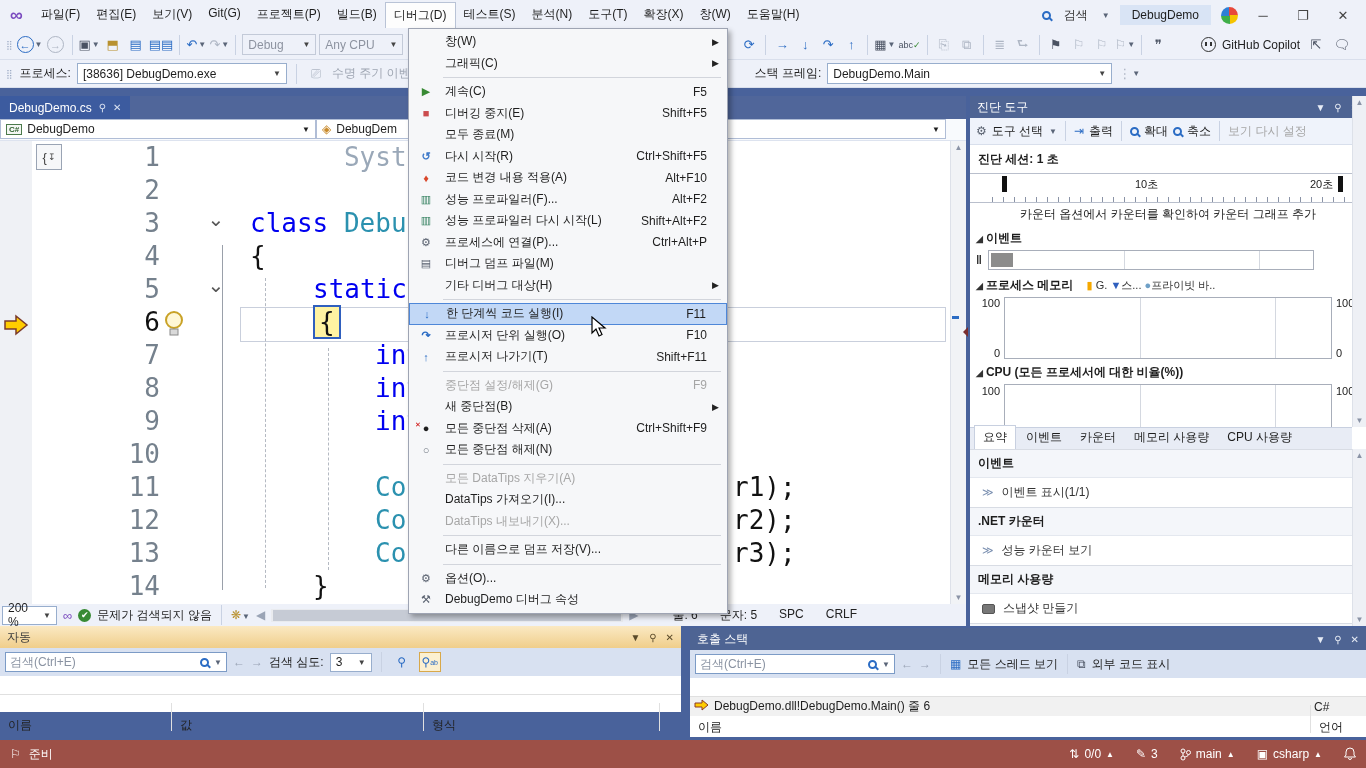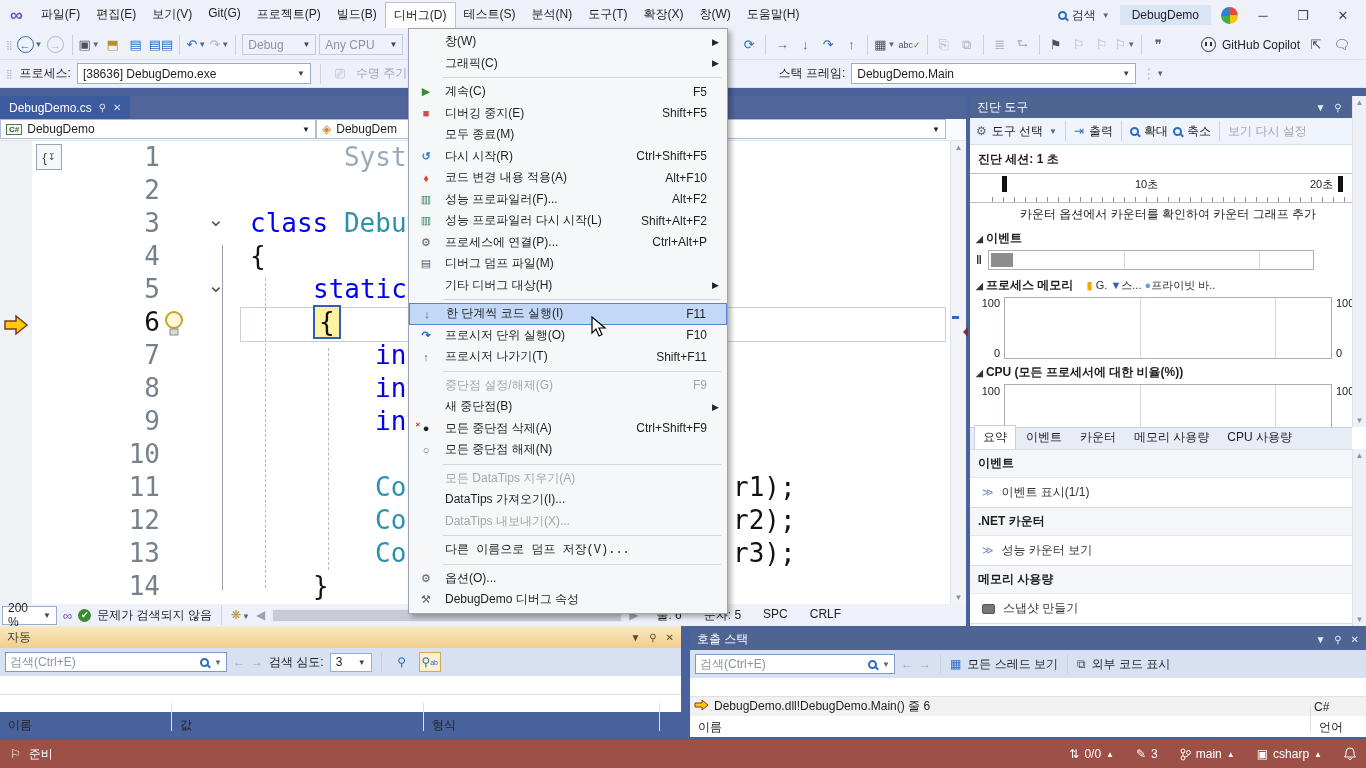--- a/index.html
+++ b/index.html
@@ -7,21 +7,21 @@
   body { font-family:"Liberation Sans", sans-serif; font-size:12px; color:#1e1e1e;
          background:#49629b; position:relative; }
   .abs { position:absolute; }
 
   
   #titlebar { left:0; top:0; width:1366px; height:30px; background:#eef1f9; display:flex; align-items:center; }
   #vslogo { font-size:18px; font-weight:bold; color:#7a4bbf; margin:0 10px 0 10px; }
   .menu-item { padding:4px 8px; cursor:default; }
   .menu-item.active { background:#fdfdfd; border:1px solid #b9c3d6; border-bottom:none; }
   #title-right { margin-left:auto; display:flex; align-items:center; gap:10px; padding-right:8px; }
-  .searchbox { display:flex; align-items:center; gap:5px; color:#333; }
+  .searchbox { display:flex; align-items:center; gap:13px; color:#333; }
   .badge { background:#d9e4f5; padding:3px 12px; }
   .fbicon { width:17px; height:17px; border-radius:50%;
     background:conic-gradient(#e8483a 0 25%, #f5c400 25% 50%, #3fae49 50% 75%, #2f7fd6 75%); }
   .winbtn { width:30px; text-align:center; color:#444; font-size:13px; }
 
   #toolbar { left:0; top:30px; width:1366px; height:30px; background:#eef1f9; border-bottom:1px solid #d9dfec;
              display:flex; align-items:center; gap:3px; padding:0 4px; }
   #debugrow { left:0; top:60px; width:1366px; height:28px; background:#eef1f9; border-bottom:1px solid #d9dfec;
               display:flex; align-items:center; gap:6px; padding:0 4px; }
   .grip { color:#9fadc6; font-size:9px; letter-spacing:-1px; margin:0 2px; }
@@ -61,21 +61,21 @@
   #bulb { left:162px; top:310px; }
   #brace-widget { left:36px; top:144px; width:26px; height:26px; border:1px solid #9aa4b4; background:#f6f7f9;
     color:#444; font-size:13px; display:flex; align-items:center; justify-content:center; gap:1px; }
   #vscroll { left:950px; top:141px; width:16px; height:463px; background:#f1f3f6; border-left:1px solid #dde1e9; }
   .scroll-arr { color:#8a93a6; font-size:8px; text-align:center; width:100%; position:absolute; }
   #editor-status { left:0; top:604px; width:966px; height:22px; background:#eef1f9; display:flex; align-items:center; gap:6px; padding:0 2px; }
   #zoom-combo { width:55px; height:19px; }
   .okdot { width:13px; height:13px; border-radius:50%; background:#388a34; color:#fff; font-size:9px; display:flex; align-items:center; justify-content:center; }
   #hscroll { position:relative; width:352px; height:13px; background:#e9ebef; }
   #hscroll .thumb { position:absolute; left:2px; top:1px; height:11px; width:348px; background:#c6cbd5; }
-  #line-info { display:flex; gap:22px; margin-left:12px; color:#222; }
+  #line-info { display:flex; gap:22px; margin-left:28px; color:#222; }
 
   
   #diag { left:970px; top:96px; width:396px; height:530px; background:#fff; }
   .ptitle { height:22px; color:#fff; display:flex; align-items:center; padding:0 7px; }
   .ptitle.inactive { background:#4e6493; }
   .ptitle .picons { margin-left:auto; display:flex; gap:9px; font-size:10px; color:#e7ecf5; }
   #diag-toolbar { height:27px; background:#eff3fb; border-bottom:1px solid #d8dfec; display:flex; align-items:center; gap:5px; padding:0 6px; font-size:12px; }
   .mag { width:9px; height:9px; border:2px solid #2b6cc4; border-radius:50%; position:relative; display:inline-block; }
   .mag::after { content:""; position:absolute; width:5px; height:2px; background:#2b6cc4; transform:rotate(45deg); right:-4px; bottom:-2px; }
   #diag-session { font-weight:bold; padding:6px 8px 2px; }
@@ -229,21 +229,21 @@
     <span class="cop-ic"></span>
     <span>GitHub Copilot</span>
     <span class="tbtn dark">⇱</span>
     <span class="tbtn dark">🗨</span>
   </div>
 </div>
 
 <div class="abs" id="debugrow">
   <span class="grip">⣿</span>
   <span>프로세스:</span>
-  <div class="combo" style="width:234px">
+  <div class="combo" style="width:210px">
     <span>[38636] DebugDemo.exe</span>
       <span class="arr">▼</span>
   </div>
   <span class="vsep"></span>
   <span class="tbtn gray">⎚</span>
   <span class="lbl-dis">수명 주기 이벤트</span>
   <span style="width:320px"></span>
   <span>스택 프레임:</span>
   <div class="combo" style="width:285px">
     <span>DebugDemo.Main</span>
@@ -561,21 +561,21 @@
     </div>
     <div class="mi" style="position: relative;">
       <span class="ic"></span>
       <span class="mlabel">DataTips 가져오기(I)...</span>
     </div>
     <div class="mi disabled" style="position: relative;">
       <span class="ic"></span>
       <span class="mlabel">DataTips 내보내기(X)...</span>
     </div>
     <div class="msep"></div>
-    <div class="mi" style="position: relative; font-family: Liberation Mono, monospace;">
+    <div class="mi" style="position: relative;">
       <span class="ic"></span>
       <span class="mlabel">다른 이름으로 덤프 저장(V)...</span>
     </div>
     <div class="msep"></div>
     <div class="mi" style="position: relative;">
       <span class="ic ic-gear">⚙</span>
       <span class="mlabel">옵션(O)...</span>
     </div>
     <div class="mi" style="position: relative;">
       <span class="ic ic-gear">⚒</span>

